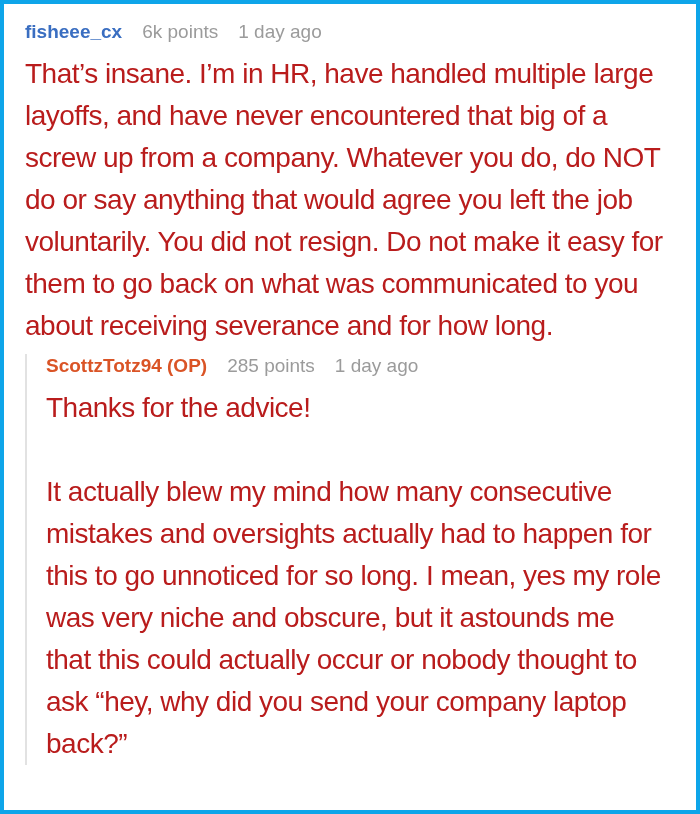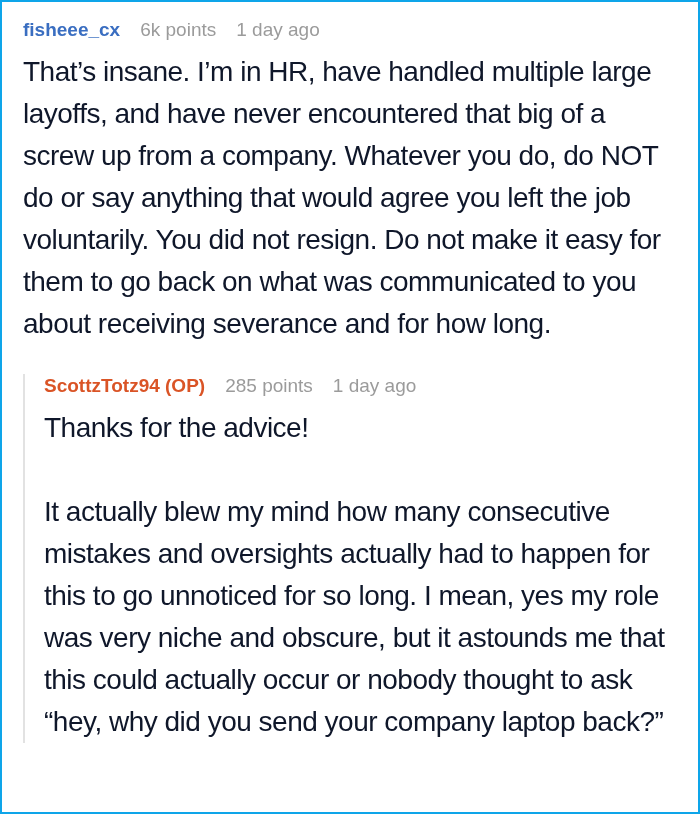--- a/index.html
+++ b/index.html
@@ -6,21 +6,21 @@
     margin: 0;
     padding: 0;
     background: #ffffff;
     font-family: "Liberation Sans", sans-serif;
   }
   .card {
     box-sizing: border-box;
     width: 700px;
     height: 814px;
     background: #ffffff;
-    border: 2px solid #0ea5e9;
+    border: 4px solid #0ea5e9;
     padding: 16px 32px 0 21px;
     overflow: hidden;
   }
   .comment-header {
     display: flex;
     align-items: baseline;
     gap: 20px;
     font-size: 19px;
     line-height: 24px;
   }
@@ -33,25 +33,25 @@
   .u-orange { color: #da5426; }
   .meta {
     color: #9b9b9b;
     font-weight: 400;
   }
   .comment-body {
     margin-top: 9px;
     font-size: 28px;
     line-height: 42px;
     letter-spacing: -0.5px;
-    color: #0f172a;
+    color: #b91c1c;
     white-space: pre-line;
   }
   .reply {
-    margin-top: 29px;
+    margin-top: 7px;
     border-left: 2px solid #e2e2e2;
     padding-left: 19px;
   }
 </style>
 </head>
 <body>
 
 <div class="card">
 
   <div>

